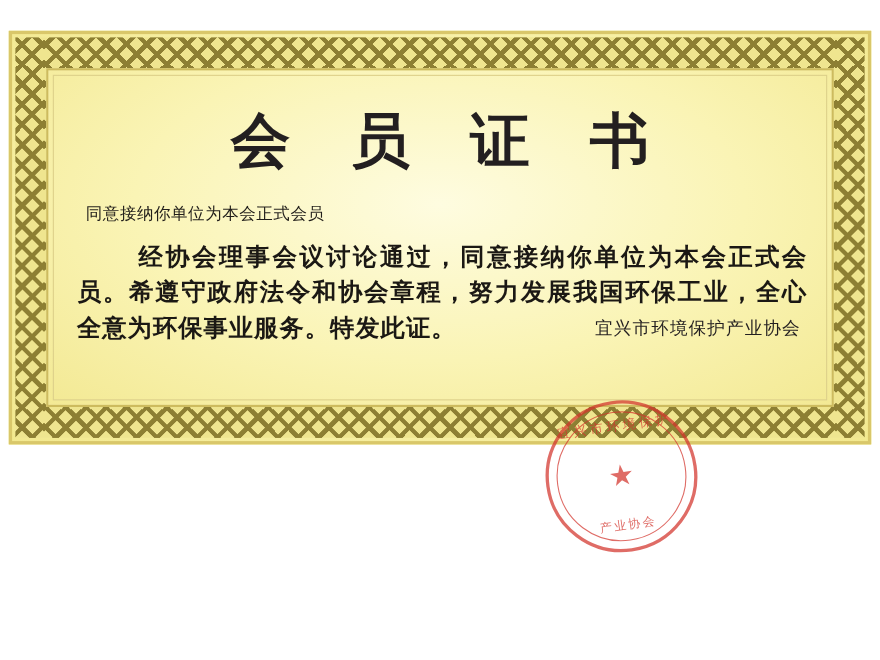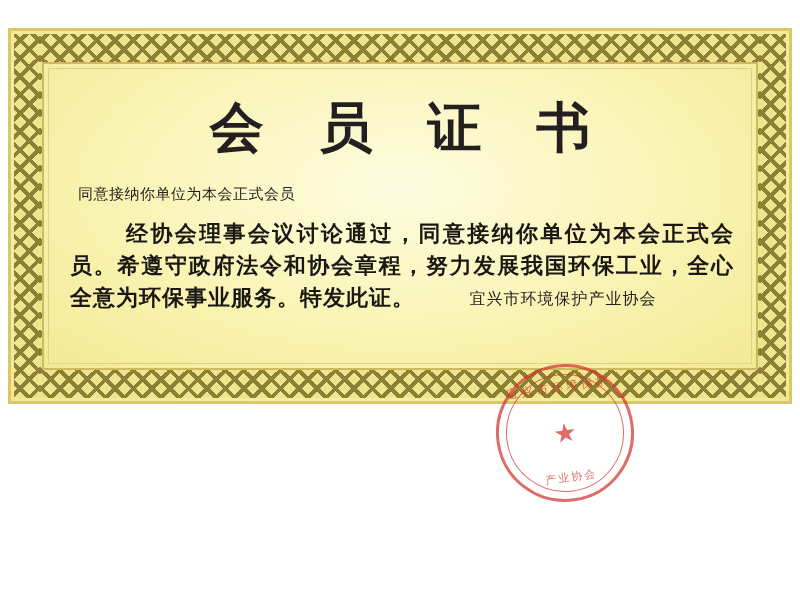--- a/index.html
+++ b/index.html
@@ -127,20 +127,21 @@
     right: 16px;
     bottom: 46px;
     width: 330px;
     text-align: center;
   }
   .issuer {
     font-family: Liberation Serif, serif;
     font-size: 16px;
     color: #231f20;
     letter-spacing: 1px;
+    text-align: right;
   }
   .date-row {
     margin-top: 22px;
     font-family: "DejaVu Sans", "Liberation Sans", sans-serif;
     font-size: 16px;
     color: #231f20;
     letter-spacing: 1px;
     white-space: nowrap;
   }
   .date-row span { margin: 0 2px; }

